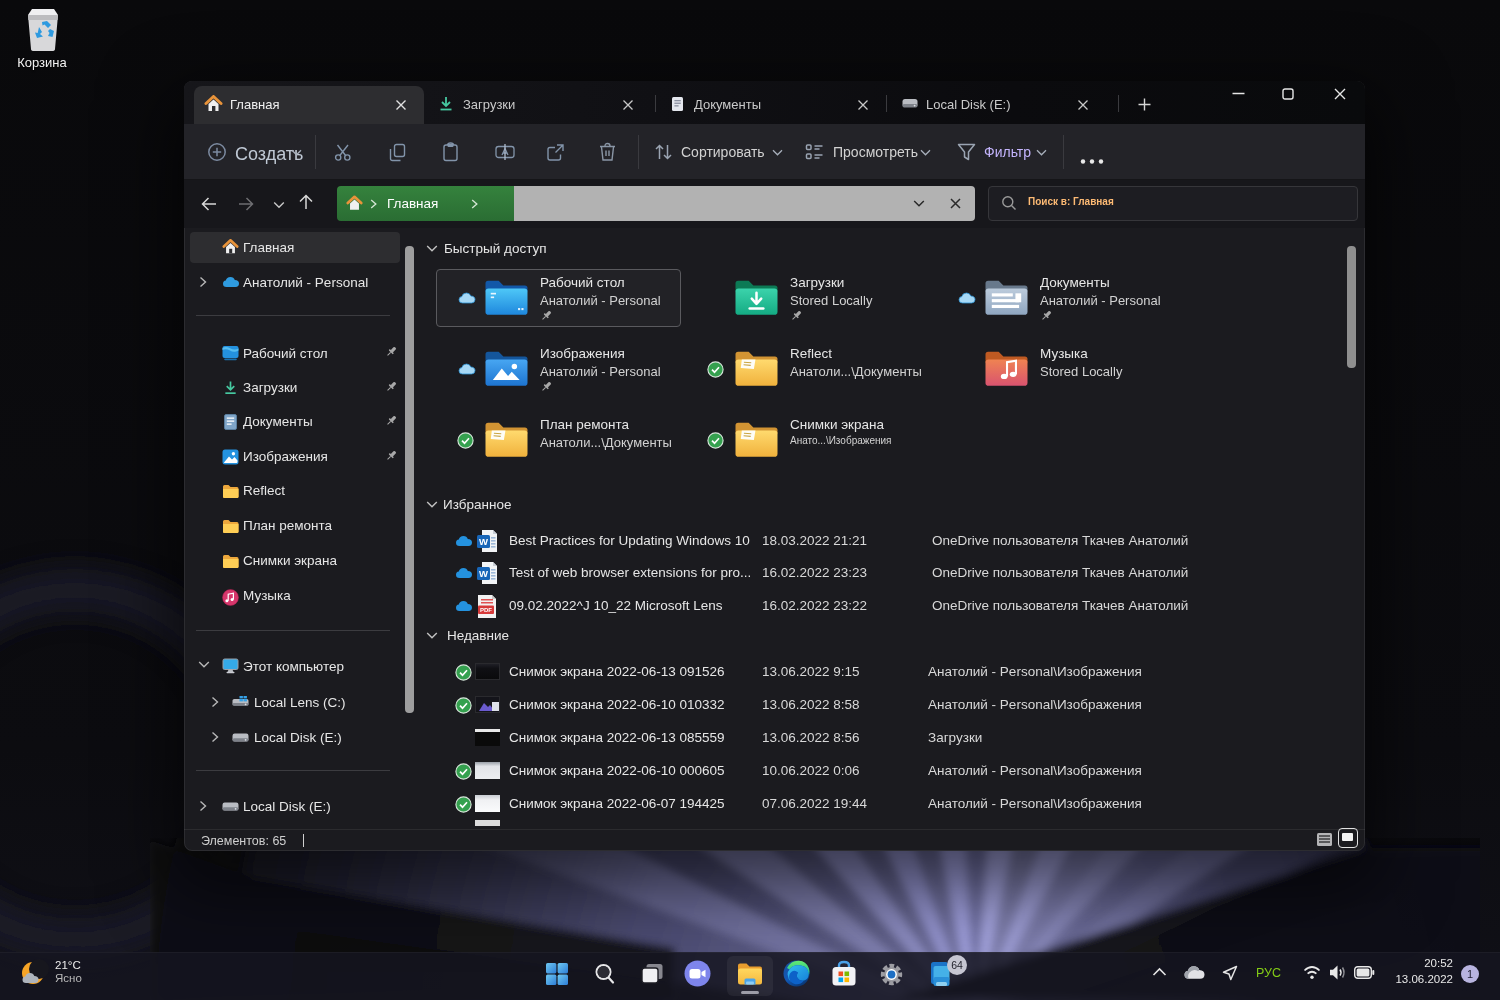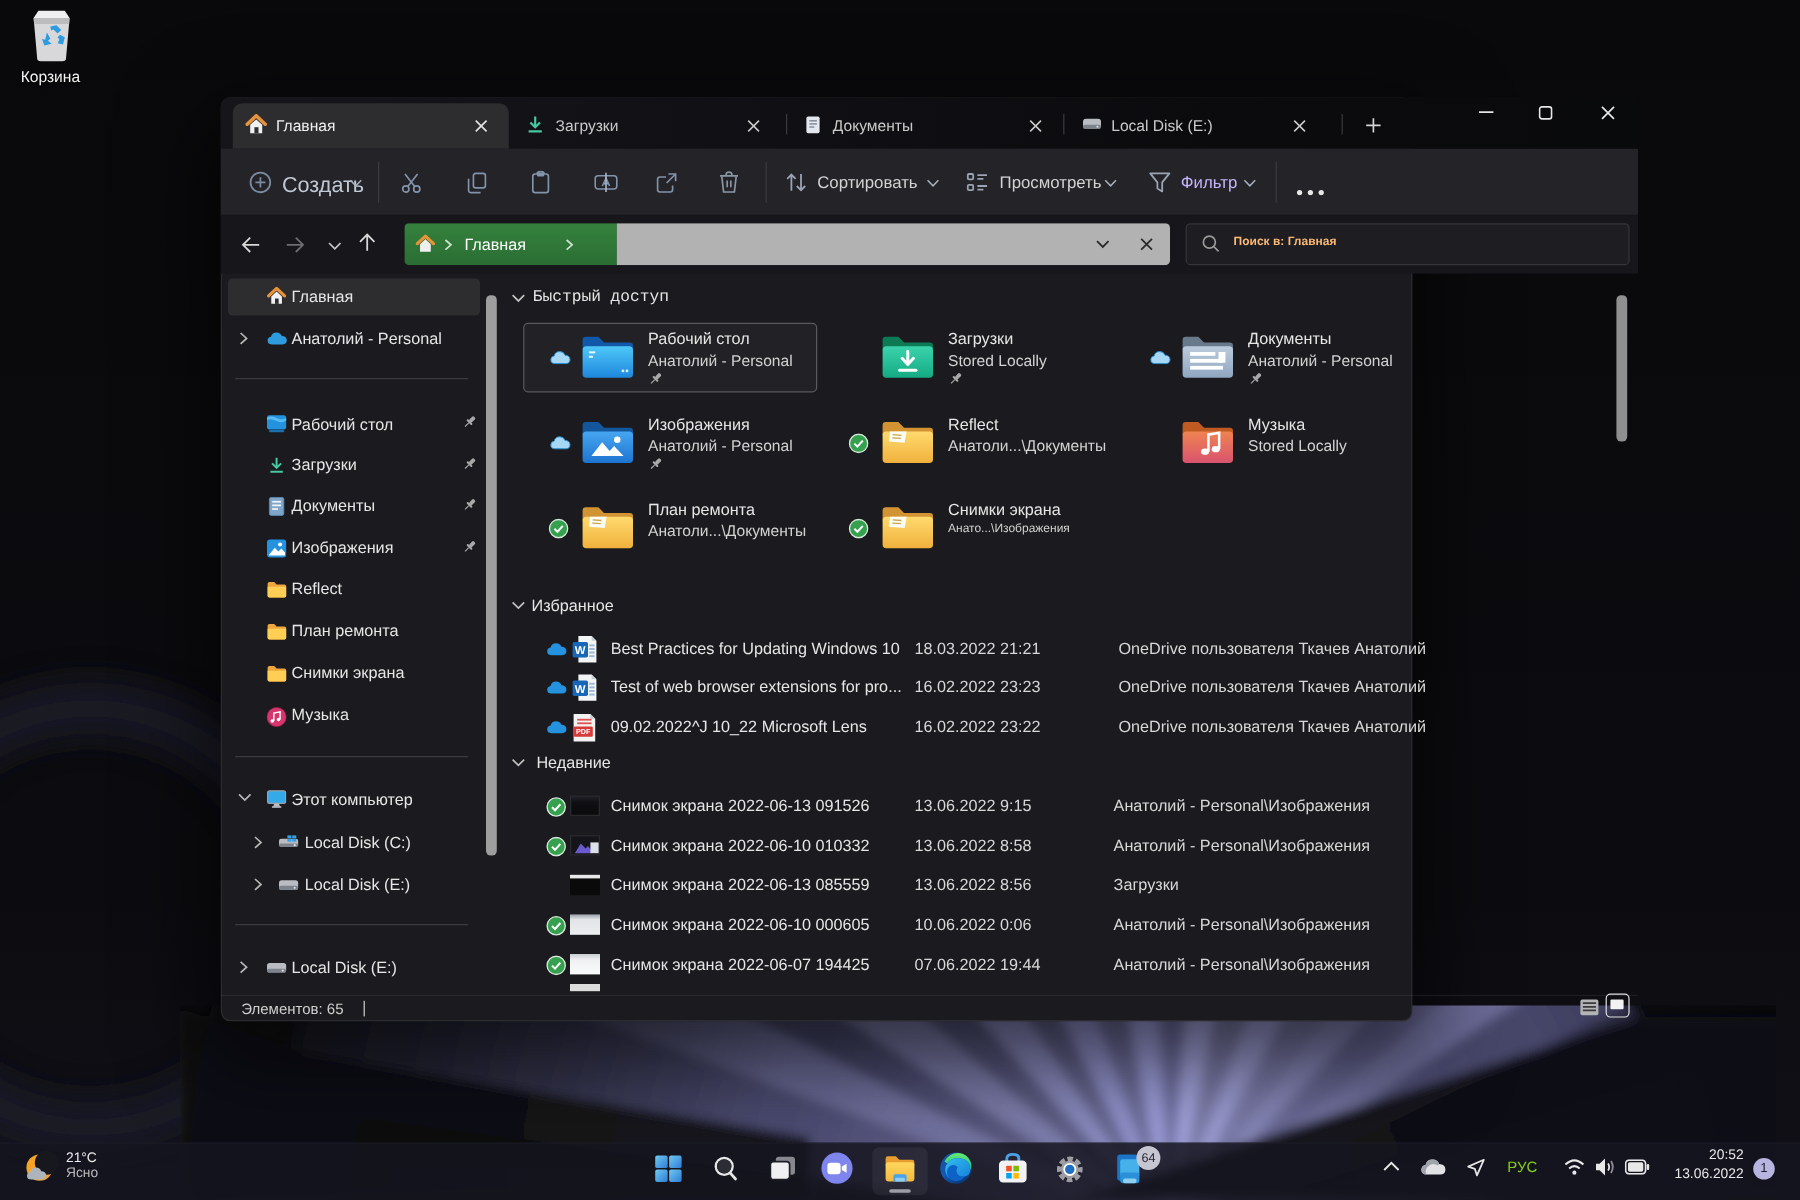--- a/index.html
+++ b/index.html
@@ -81,21 +81,21 @@
   <path d="M6 10 L36 10 L35.6 15 L6.4 15 Z" fill="#bcbcbf"></path>
   <path d="M6 10 L10 4 L32 4 L36 10 Z" fill="#efeff1"></path>
   <g fill="#2e9ae0">
    <path d="M20 17 l5 -1 4 4 -3 3 -3.5 -3.5 -2 1 z"></path>
    <path d="M28 24 l4 2 -1.5 6 -4.5 -1 1.5 -3 -1.5 -2 z"></path>
    <path d="M17 22 l3 5 -2 2 3 2.5 -6 1.5 -2 -5.5 2.7 0.6 z"></path>
   </g>
  </svg>
  <div style="color:#f2f2f2;font-size:13px;margin-top:-2px;text-shadow:0 1px 2px #000;">Корзина</div>
 </div>
-<div class="a" id="win" style="left:184px;top:81px;width:993px;height:770px;border-radius:8px;background:#1b1b1f;box-shadow:0 25px 70px 12px rgba(0,0,0,0.6);outline:1px solid rgba(255,255,255,0.08);outline-offset:-1px;">
+<div class="a" id="win" style="left:184px;top:81px;width:1181px;height:770px;border-radius:8px;background:#1b1b1f;box-shadow:0 25px 70px 12px rgba(0,0,0,0.6);outline:1px solid rgba(255,255,255,0.08);outline-offset:-1px;">
 <div class="a" style="left:0;top:0;width:1181px;height:43px;border-radius:8px 8px 0 0;background:linear-gradient(90deg,#16161a 0%,#101014 40%,#0b0b0e 70%,#090a0c 100%);"></div>
 <div class="a" style="left:10px;top:5px;width:230px;height:38px;border-radius:8px 8px 0 0;background:#2d2d30;"></div>
 <svg class="a" style="left:20px;top:14px;" width="19" height="18" viewBox="0 0 19 18">
  <path d="M2 8.5 L9.5 1.5 L17 8.5" fill="none" stroke="#e8933a" stroke-width="3" stroke-linecap="round" stroke-linejoin="round"></path>
  <path d="M4.5 9 L9.5 4.5 L14.5 9 L14.5 16 L4.5 16 Z" fill="#f0f0f0"></path>
  <rect x="8" y="11" width="3.4" height="5" fill="#2d2d30"></rect>
 </svg>
 <div class="a txt" style="left:46px;top:16px;font-size:13px;color:#f0f0f0;">Главная</div>
 <svg class="a" style="left:211px;top:18px;" width="12" height="12" viewBox="0 0 12 12">
       <path d="M1.5 1.5 L10.5 10.5 M10.5 1.5 L1.5 10.5" stroke="#e2e2e2" stroke-width="1.4"></path>
@@ -332,21 +332,21 @@
       <rect x="0.5" y="3" width="16" height="6.5" rx="1.8" fill="#b9bcc2"></rect>
       <rect x="0.5" y="7" width="16" height="2.8" rx="1.4" fill="#7e828a"></rect>
       <circle cx="13.6" cy="8.3" r="0.9" fill="#dfe2e6"></circle>
       <g transform="translate(7.5,0)">
         <rect x="0" y="0" width="3.4" height="2.4" fill="#35a2e8"></rect>
         <rect x="4" y="0" width="3.4" height="2.4" fill="#35a2e8"></rect>
         <rect x="0" y="3" width="3.4" height="2.4" fill="#35a2e8"></rect>
         <rect x="4" y="3" width="3.4" height="2.4" fill="#35a2e8"></rect>
       </g>
     </svg>
-<div class="a txt" style="left:70px;top:614px;">Local Disk (C:)</div>
+<div class="a txt" style="left:70px;top:614px;">Local Lens (C:)</div>
 <svg class="a" style="left:27px;top:650px;" width="8" height="12" viewBox="0 0 8 12">
       <path d="M1.5 1.5 L6.5 6 L1.5 10.5" fill="none" stroke="#b8b8b8" stroke-width="1.4"></path>
     </svg>
 <svg class="a" style="left:48px;top:652px;" width="17" height="11" viewBox="0 0 17 11">
       <rect x="0.5" y="0.5" width="16" height="8" rx="2.2" fill="#b9bcc2"></rect>
       <rect x="0.5" y="5.2" width="16" height="3.3" rx="1.6" fill="#7e828a"></rect>
       <circle cx="13.6" cy="6.8" r="0.9" fill="#dfe2e6"></circle>
     </svg>
 <div class="a txt" style="left:70px;top:649px;">Local Disk (E:)</div>
 <div class="a" style="left:12px;top:689px;width:194px;height:1px;background:#3c3c40;"></div>
@@ -384,21 +384,21 @@
       <g transform="rotate(45 6 5)" fill="#a9a9a9">
         <rect x="4.4" y="0.2" width="3.2" height="5.4" rx="1.2"></rect>
         <rect x="3" y="5.2" width="6" height="1.7" rx="0.85"></rect>
         <rect x="5.5" y="6.9" width="1" height="4.4"></rect>
       </g>
     </svg>
 <div class="a" style="left:221px;top:165px;width:9px;height:467px;background:#9e9e9e;border-radius:4px;"></div>
 <svg class="a" style="left:242px;top:164px;" width="12" height="8" viewBox="0 0 12 8">
       <path d="M1.2 1 L6 5.8 L10.8 1" fill="none" stroke="#c2c2c2" stroke-width="1.4"></path>
     </svg>
-<div class="a txt" style="left:260px;top:160px;font-family:Liberation Mono, monospace;">Быстрый доступ</div>
+<div class="a txt" style="left:260px;top:160px;">Быстрый доступ</div>
 <div class="a" style="left:252px;top:188px;width:245px;height:58px;background:#222226;border:1px solid #5a5a5e;border-radius:4px;box-sizing:border-box;"></div>
 <svg class="a" style="left:274px;top:211px;" width="18" height="12" viewBox="0 0 18 12">
       <path d="M4.5 11 Q1 11 1 7.8 Q1 5 3.8 4.6 Q4.6 1 8.5 1 Q11.8 1 12.8 4 Q17 4.2 17 7.6 Q17 11 13.5 11 Z" fill="#a6d8f5" stroke="#2a8fd0" stroke-width="0.8"></path>
     </svg>
 <svg class="a" style="left:299px;top:195px;" width="47" height="42" viewBox="0 0 44 40">
       <defs>
         <linearGradient id="fg0" x1="0" y1="0" x2="0" y2="1">
           <stop offset="0" stop-color="#4ec7f7"></stop>
           <stop offset="1" stop-color="#1e87dd"></stop>
         </linearGradient>

